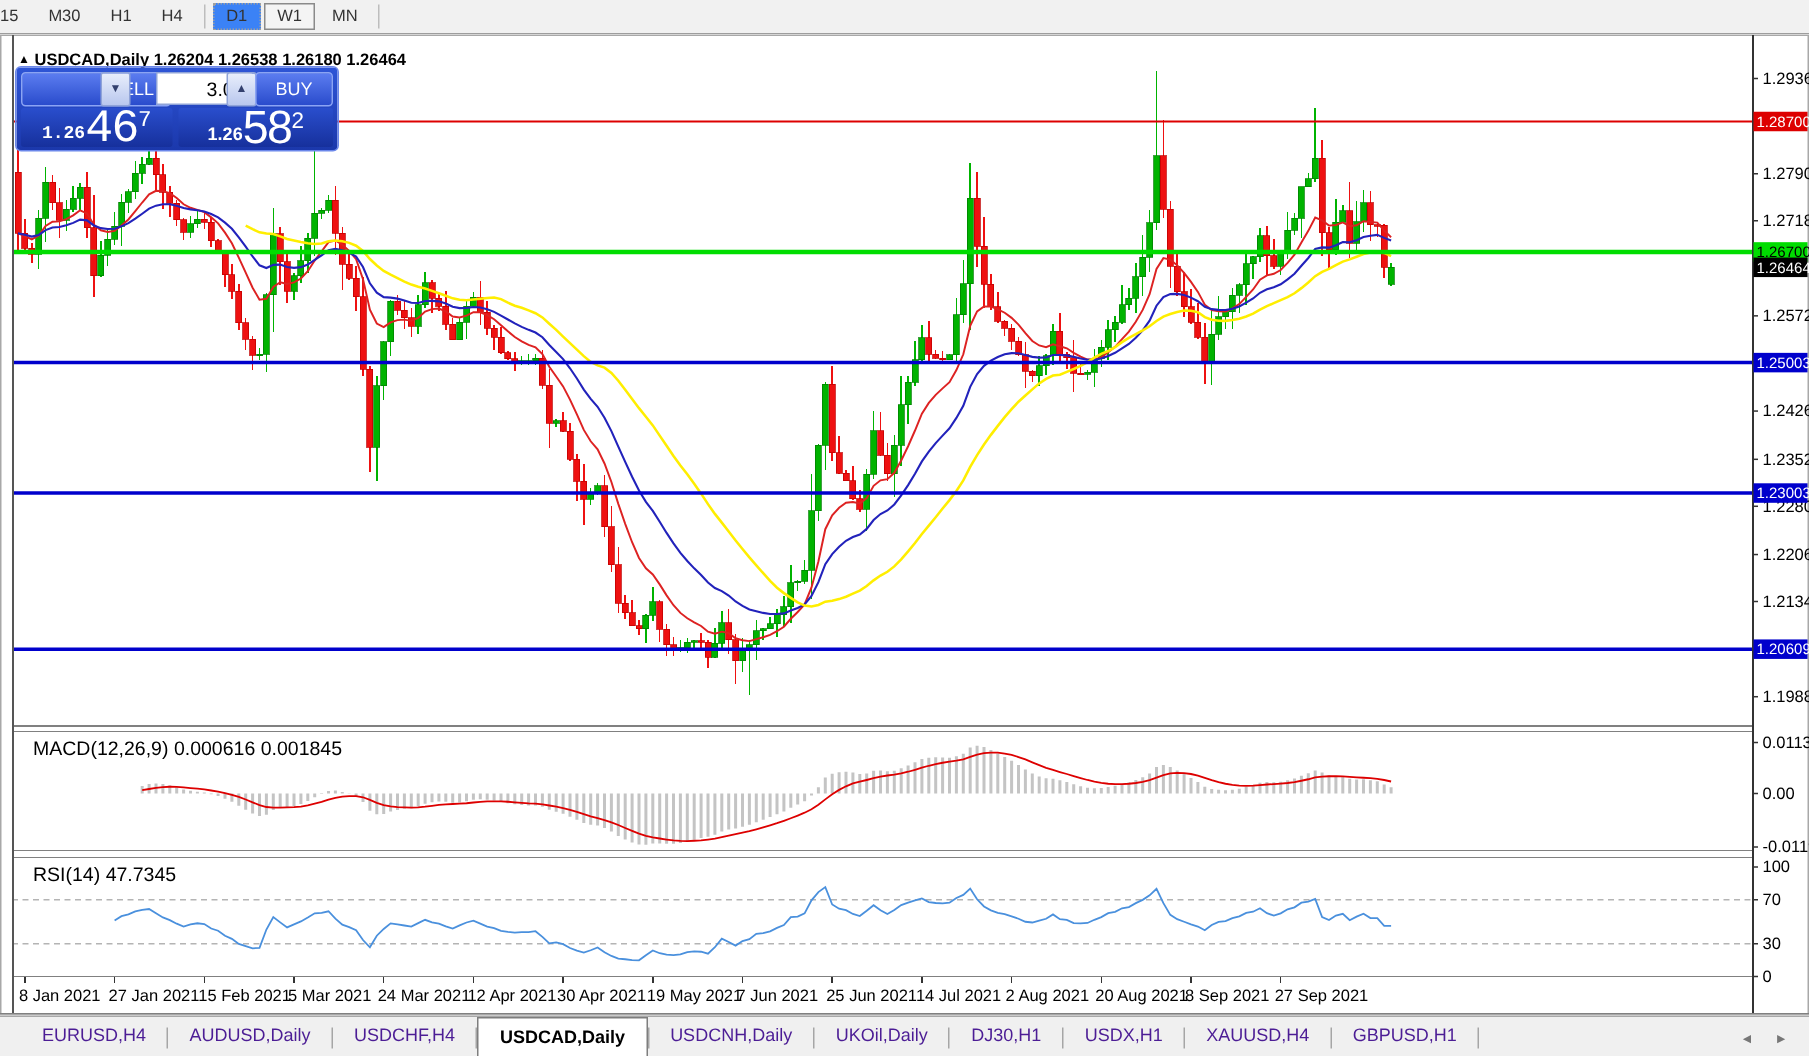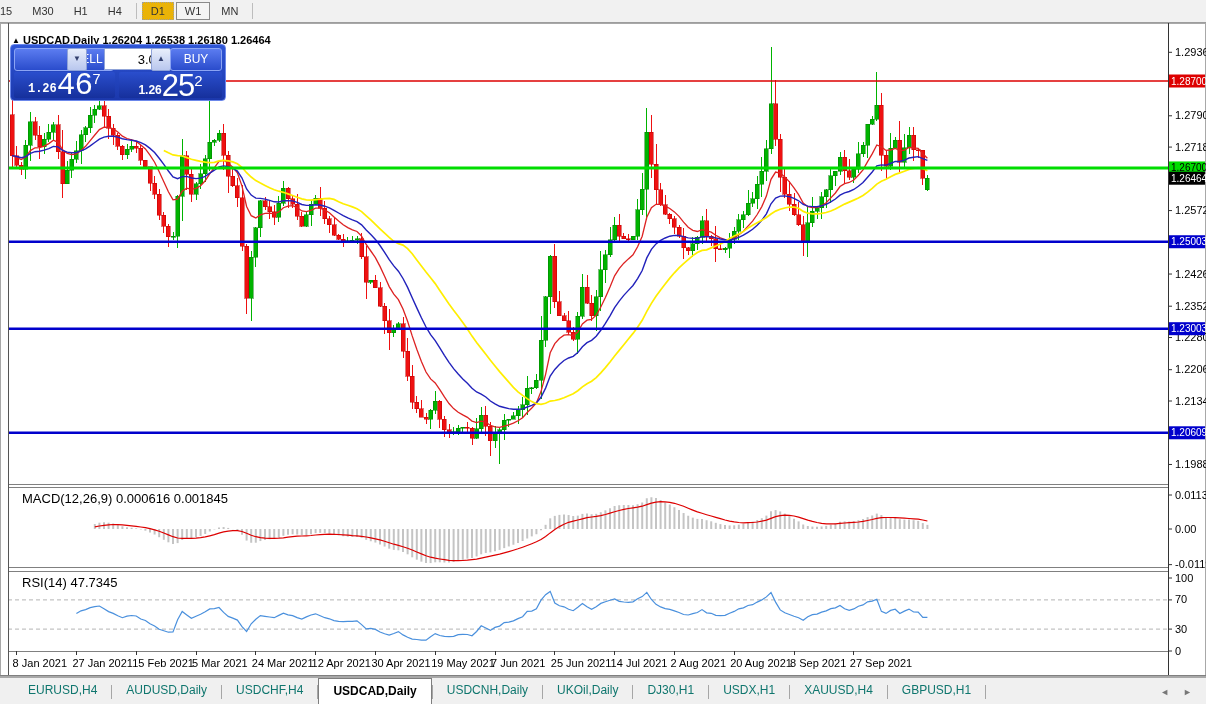--- a/index.html
+++ b/index.html
@@ -2,21 +2,21 @@
 <html><head>
 <meta charset="utf-8">
 <style>
   html,body{margin:0;padding:0;background:#d4d0c8;font-family:"Liberation Sans",sans-serif;}
   #app{position:relative;width:1206px;height:704px;overflow:hidden;background:#fff;}
   
   #toolbar{position:absolute;left:0;top:0;width:1206px;height:22px;background:#f1f1f1;
     border-bottom:1px solid #9d9d9d;display:flex;align-items:center;overflow:hidden;}
   .tfbtn{font-size:11px;color:#333;padding:2px 8px;margin:0 1px;border:1px solid transparent;cursor:default;}
   .tfbtn.first{margin-left:-9px;}
-  .tfbtn.active{background:#eab308;border:1px dotted #a0a0a0;}
+  .tfbtn.active{background:#3b82f6;border:1px dotted #a0a0a0;}
   .tfbtn.framed{border:1px solid #8a8a8a;background:#f4f4f4;text-align:right;}
   .tfsep{width:1px;height:16px;background:#bdbdbd;margin:0 4px;}
   
   #chartwin{position:absolute;left:0;top:23px;width:1206px;height:654px;background:#fff;}
   #chart-svg{position:absolute;left:0;top:0;}
   #chart-title{position:absolute;left:12px;top:11px;font-size:11px;font-weight:bold;color:#000;white-space:nowrap;}
   #chart-title .tri{font-size:8px;vertical-align:1px;}
   .indlabel{position:absolute;left:22px;font-size:13px;color:#000;white-space:nowrap;}
   
   #trade{position:absolute;left:10px;top:21px;width:214px;height:55px;
@@ -35,21 +35,21 @@
     background:linear-gradient(#2a4ecd,#16309c);border-radius:2px;}
   #sellprice{left:3px;width:101px;font-family:Liberation Mono, monospace;}
   #buyprice{left:108px;width:103px;}
   .pricebox .pfx{font-size:12px;font-weight:bold;vertical-align:2px;}
   .pricebox .big{font-size:31px;line-height:26px;letter-spacing:-1px;}
   .pricebox .sup{font-size:15px;vertical-align:10px;}
   
   #tabbar{position:absolute;left:0;top:677px;width:1206px;height:27px;background:#f0f0f0;
     border-top:1px solid #a8a8a8;display:flex;align-items:stretch;}
   #tabs{display:flex;align-items:stretch;padding-left:14px;}
-  .tab{font-size:12px;color:#0f766e;padding:0 14px;line-height:25px;white-space:nowrap;cursor:pointer;}
+  .tab{font-size:12px;color:#4c1d95;padding:0 14px;line-height:25px;white-space:nowrap;cursor:pointer;}
   .tab.active{background:#fff;border:1px solid #7e7e7e;border-bottom:none;font-weight:bold;color:#000;}
   .tsep{width:1px;height:14px;background:#a6a6a6;align-self:center;}
   #tabscroll{margin-left:auto;display:flex;align-items:center;gap:14px;padding-right:14px;color:#777;font-size:9px;}
   #tabscroll span{cursor:pointer;}
 </style>
 </head>
 <body>
 
 <div id="app">
 
@@ -788,21 +788,21 @@
     <div id="trade">
       <div id="sellbtn" class="tbtn">SELL</div>
       <div id="voldown" class="spinbtn"><span>▼</span></div>
       <div id="volfield">3.00</div>
       <div id="volup" class="spinbtn"><span>▲</span></div>
       <div id="buybtn" class="tbtn">BUY</div>
       <div id="sellprice" class="pricebox">
         <span class="pfx">1.26</span><span class="big">46</span><span class="sup">7</span>
       </div>
       <div id="buyprice" class="pricebox">
-        <span class="pfx">1.26</span><span class="big">25</span><span class="sup">2</span>
+        <span class="pfx">1.26</span><span class="big">58</span><span class="sup">2</span>
       </div>
     </div>
   </div>
 
   <div id="tabbar">
     <div id="tabs">
         <div class="tab">EURUSD,H4</div>
         <div class="tsep"></div>
         <div class="tab">AUDUSD,Daily</div>
         <div class="tsep"></div>

